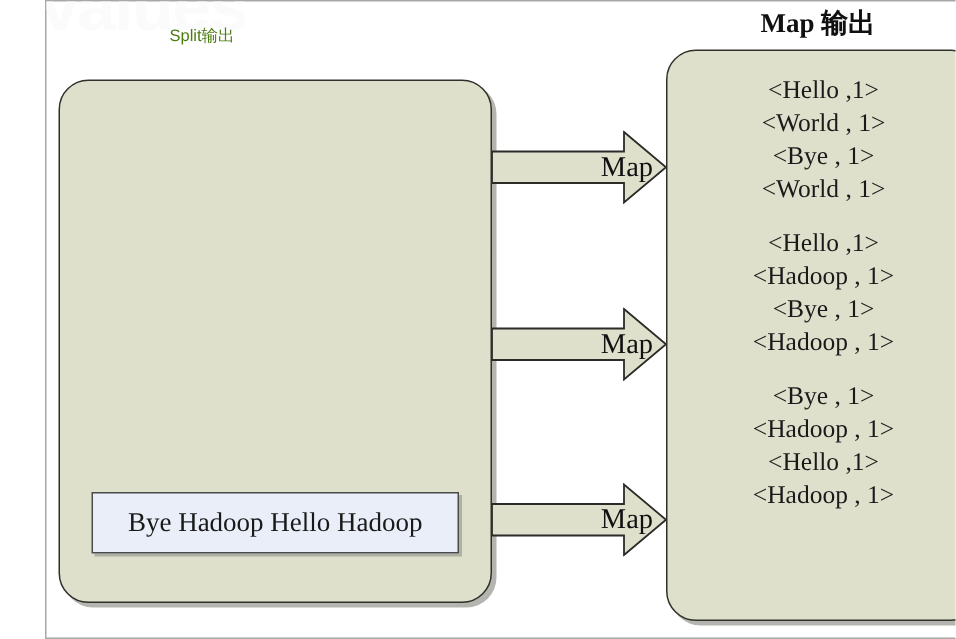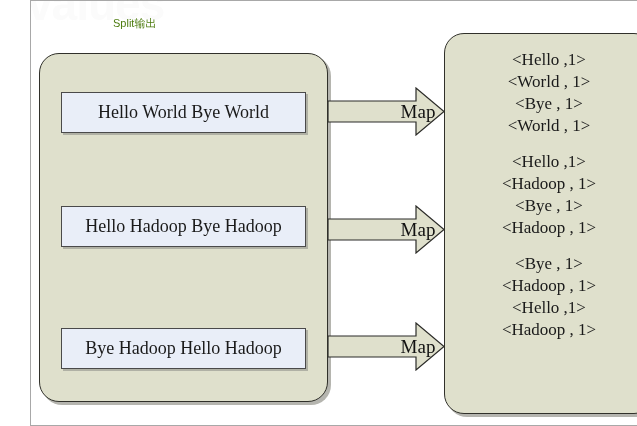--- a/index.html
+++ b/index.html
@@ -152,29 +152,24 @@
   }
 </style>
 </head>
 <body>
 
 <div id="canvas">
 
   <div class="watermark">values</div>
 
   <div class="title-split">Split输出</div>
+  <div class="title-map">Map 输出</div>
 
   <div class="panel" id="panel-split"></div>
 
-  <div class="split-box" id="split-box-0">
-    <span>Hello World Bye World</span>
-  </div>
-  <div class="split-box" id="split-box-1">
-    <span>Hello Hadoop Bye Hadoop</span>
-  </div>
   <div class="split-box" id="split-box-2">
     <span>Bye Hadoop Hello Hadoop</span>
   </div>
 
   <div class="arrow" id="arrow-0">
     <svg width="117" height="49" viewBox="0 0 117 49">
       <path d="M0,14 L88,14 L88,1 L116,24.5 L88,48 L88,35 L0,35 Z" fill="#dfe0cc" stroke="#2b2b28" stroke-width="1.2"></path>
     </svg>
     <div class="arrow-label">Map</div>
   </div>

